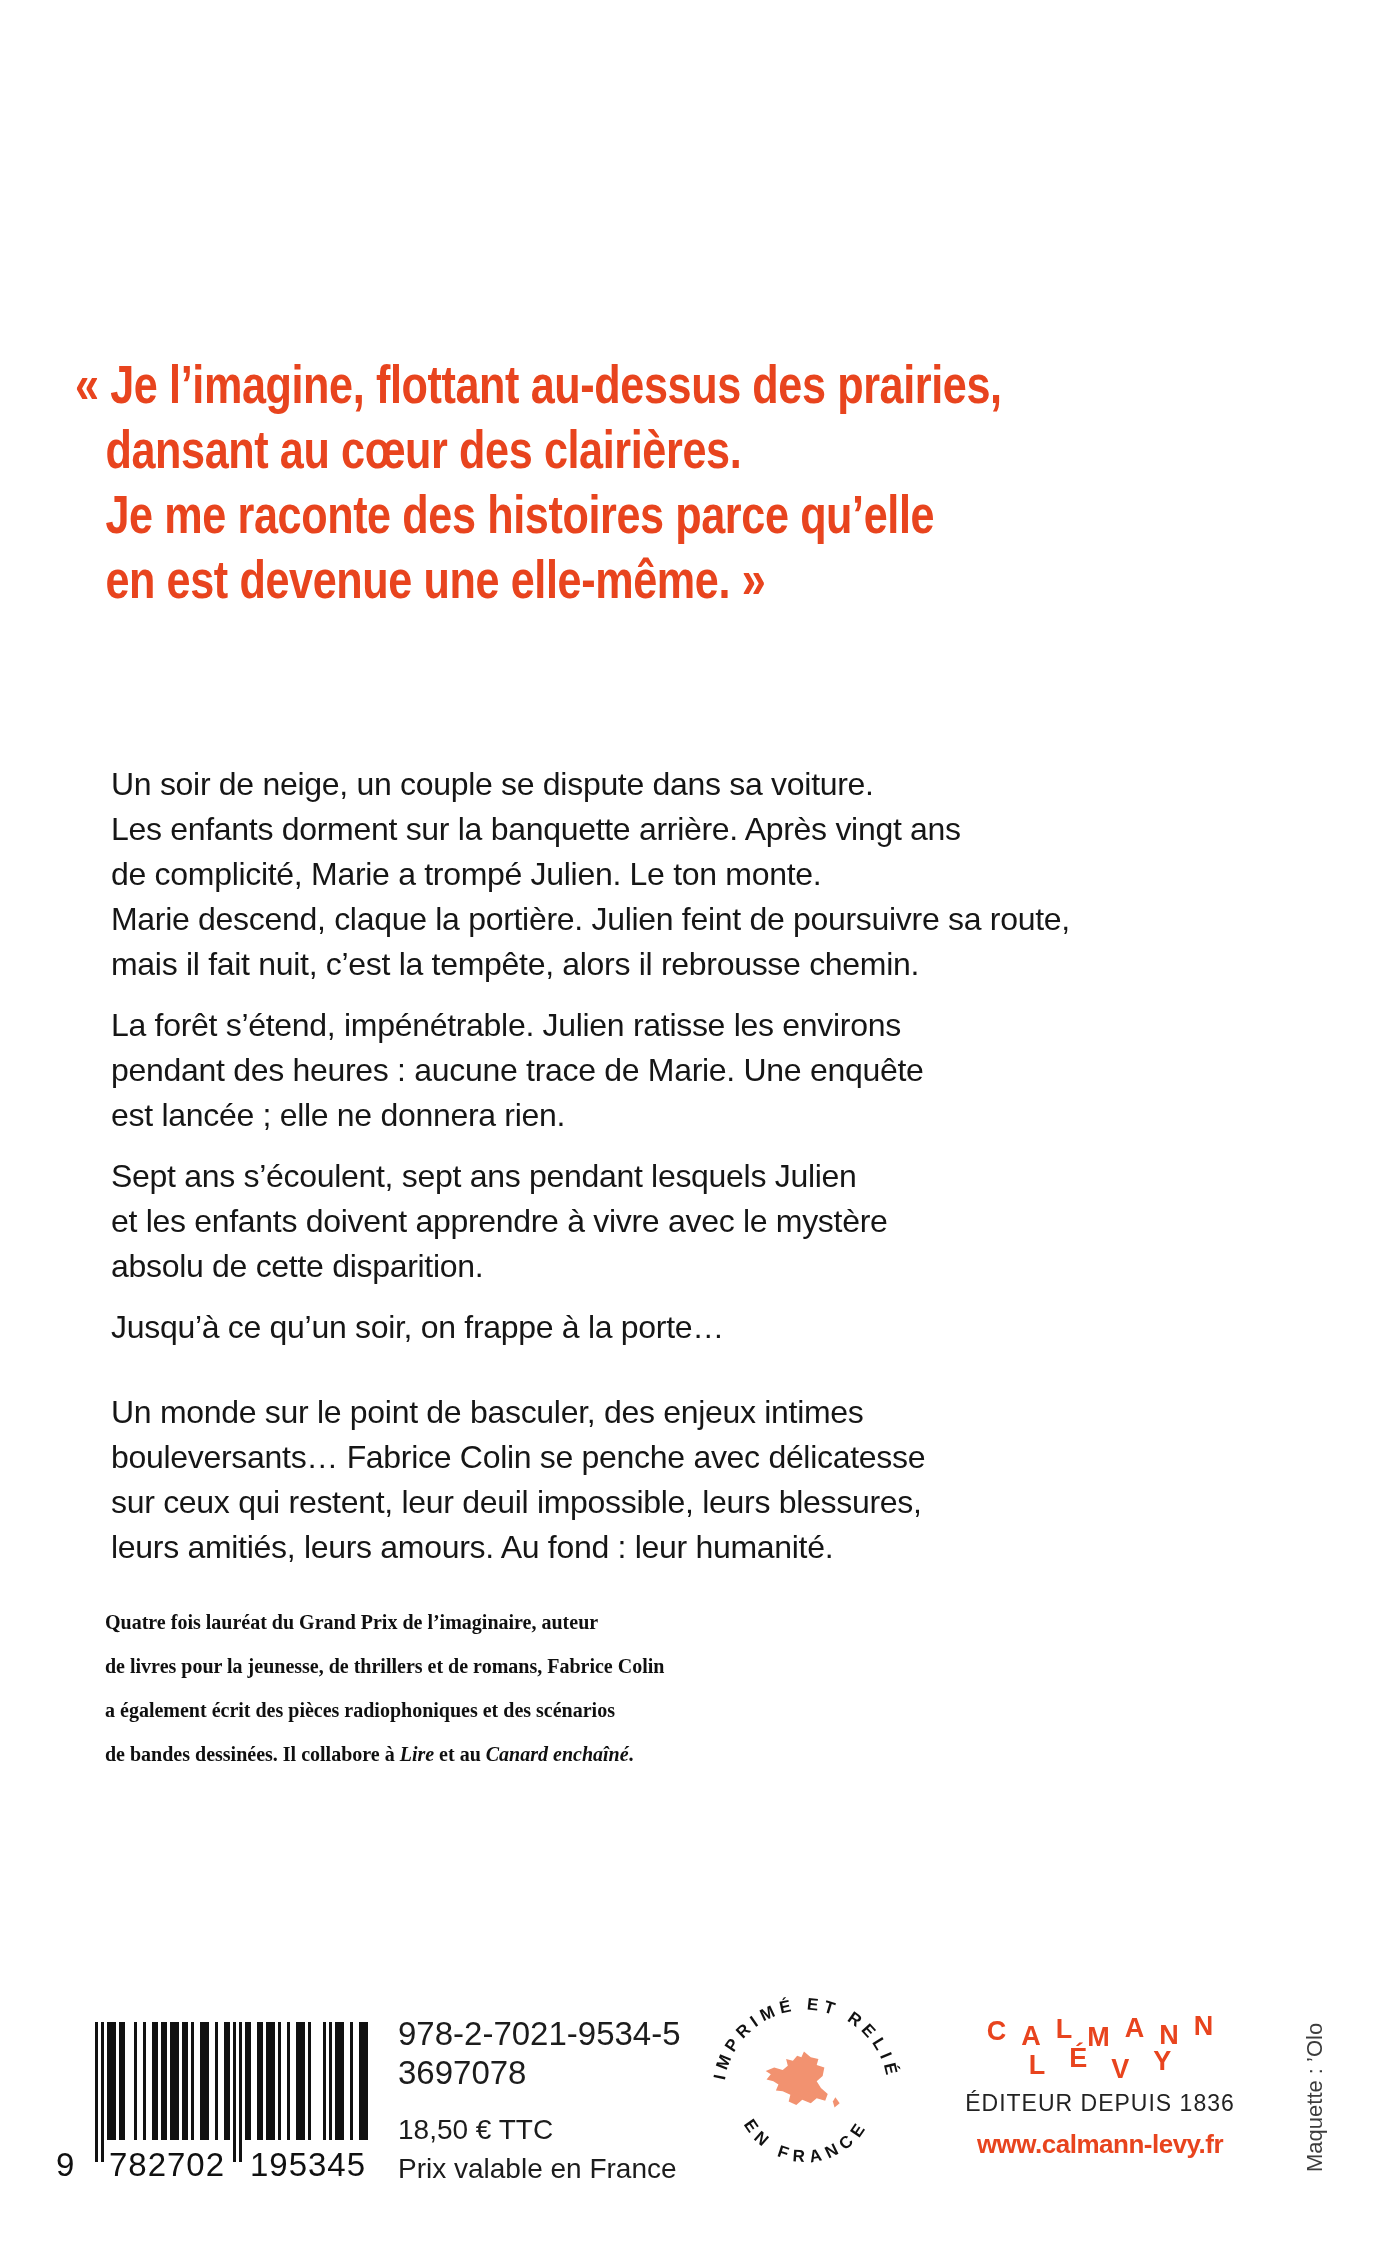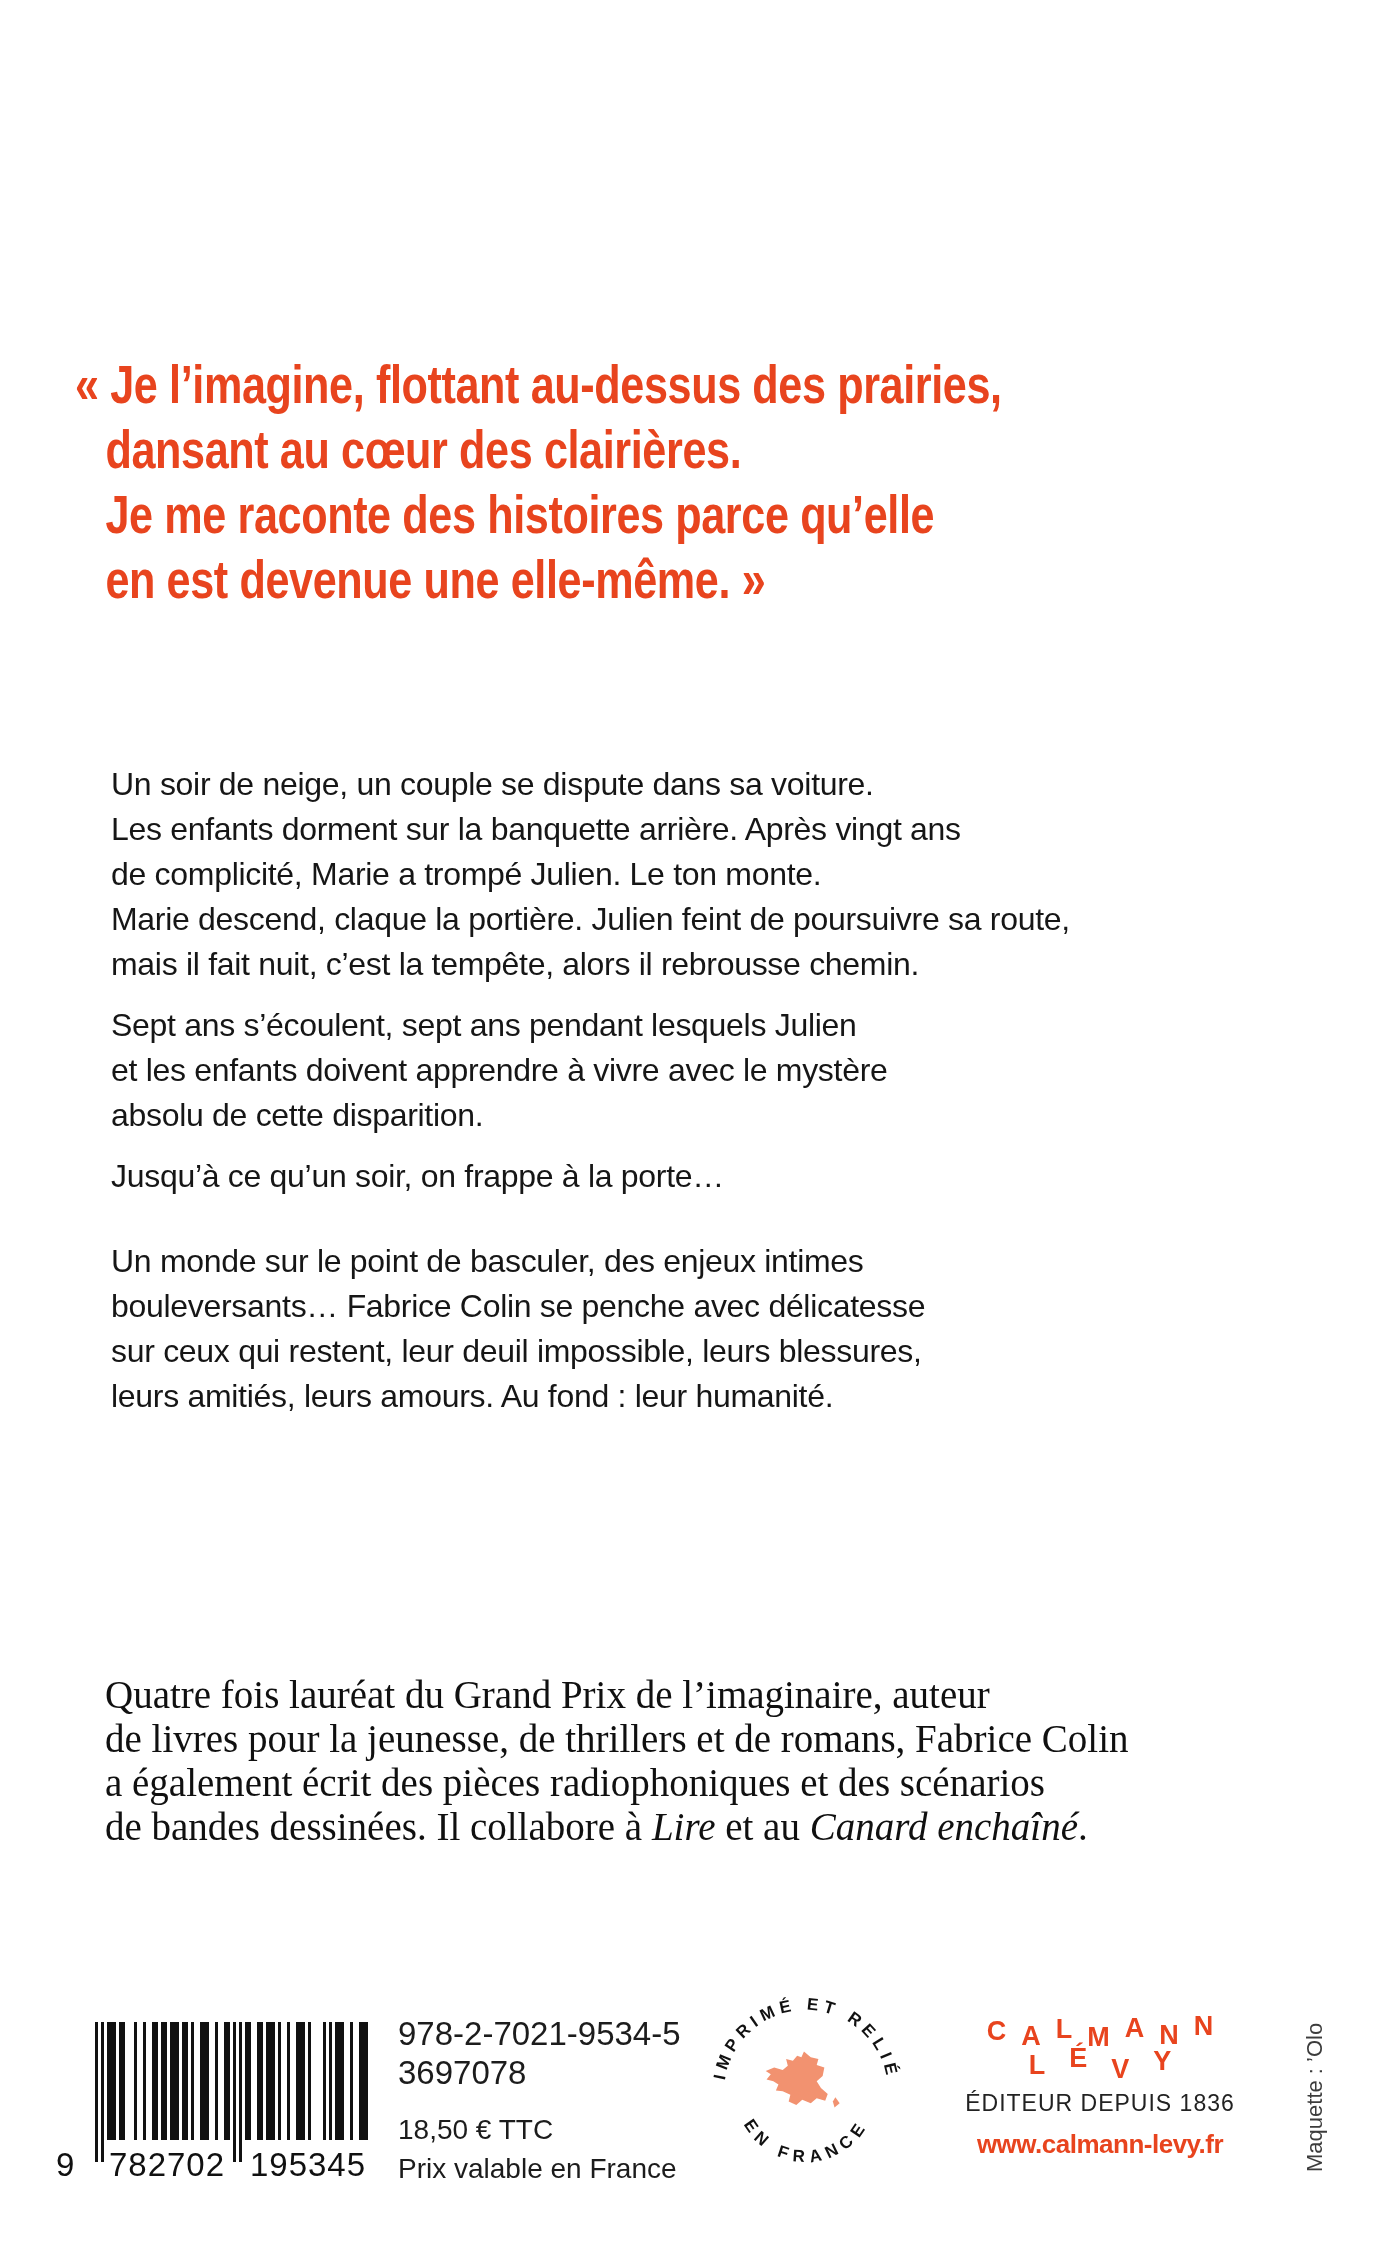--- a/index.html
+++ b/index.html
@@ -16,23 +16,23 @@
   .quote-line:not(:first-child){padding-left:38px;}
   
   .synopsis{
     position:absolute;left:111px;top:762px;width:1200px;
     font-size:32px;line-height:45px;color:#161616;letter-spacing:-0.3px;
   }
   .synopsis p{margin:0 0 16px 0;white-space:pre-line;}
   .synopsis p.gap-before{margin-top:40px;}
   
   .bio{
-    position:absolute;left:105px;top:1673px;width:1220px;
-    font-family:"Liberation Serif",serif;font-weight:normal;
-    font-size:39px;line-height:44px;color:#101010;
+    position:absolute;left:105px;top:1600px;width:1220px;
+    font-family:"Liberation Serif",serif;font-weight:bold;
+    font-size:20px;line-height:44px;color:#101010;
   }
   .bio .it{font-style:italic;}
   
   .barcode-svg{position:absolute;left:95px;top:2022px;}
   .bc-digit{position:absolute;top:2146px;font-size:33px;color:#101010;letter-spacing:1px;}
   .bc-first{left:56px;}
   .bc-left{left:104px;width:126px;text-align:center;}
   .bc-right{left:245px;width:126px;text-align:center;}
   .isbn{position:absolute;left:398px;top:2014px;font-size:33px;line-height:39px;color:#1c1c1c;white-space:pre-line;}
   .price{position:absolute;left:398px;top:2110px;font-size:28px;line-height:39px;color:#1c1c1c;white-space:pre-line;}
@@ -58,20 +58,23 @@
   <div class="quote-line">Je me raconte des histoires parce qu’elle</div>
   <div class="quote-line">en est devenue une elle-même. »</div>
 </div>
 
 <div class="synopsis">
   <p>Un soir de neige, un couple se dispute dans sa voiture.
 Les enfants dorment sur la banquette arrière. Après vingt ans
 de complicité, Marie a trompé Julien. Le ton monte.
 Marie descend, claque la portière. Julien feint de poursuivre sa route,
 mais il fait nuit, c’est la tempête, alors il rebrousse chemin.</p>
+  <p>La forêt s’étend, impénétrable. Julien ratisse les environs
+pendant des heures : aucune trace de Marie. Une enquête
+est lancée ; elle ne donnera rien.</p>
   <p>Sept ans s’écoulent, sept ans pendant lesquels Julien
 et les enfants doivent apprendre à vivre avec le mystère
 absolu de cette disparition.</p>
   <p>Jusqu’à ce qu’un soir, on frappe à la porte…</p>
   <p class="gap-before">Un monde sur le point de basculer, des enjeux intimes
 bouleversants… Fabrice Colin se penche avec délicatesse
 sur ceux qui restent, leur deuil impossible, leurs blessures,
 leurs amitiés, leurs amours. Au fond : leur humanité.</p>
 </div>
 

